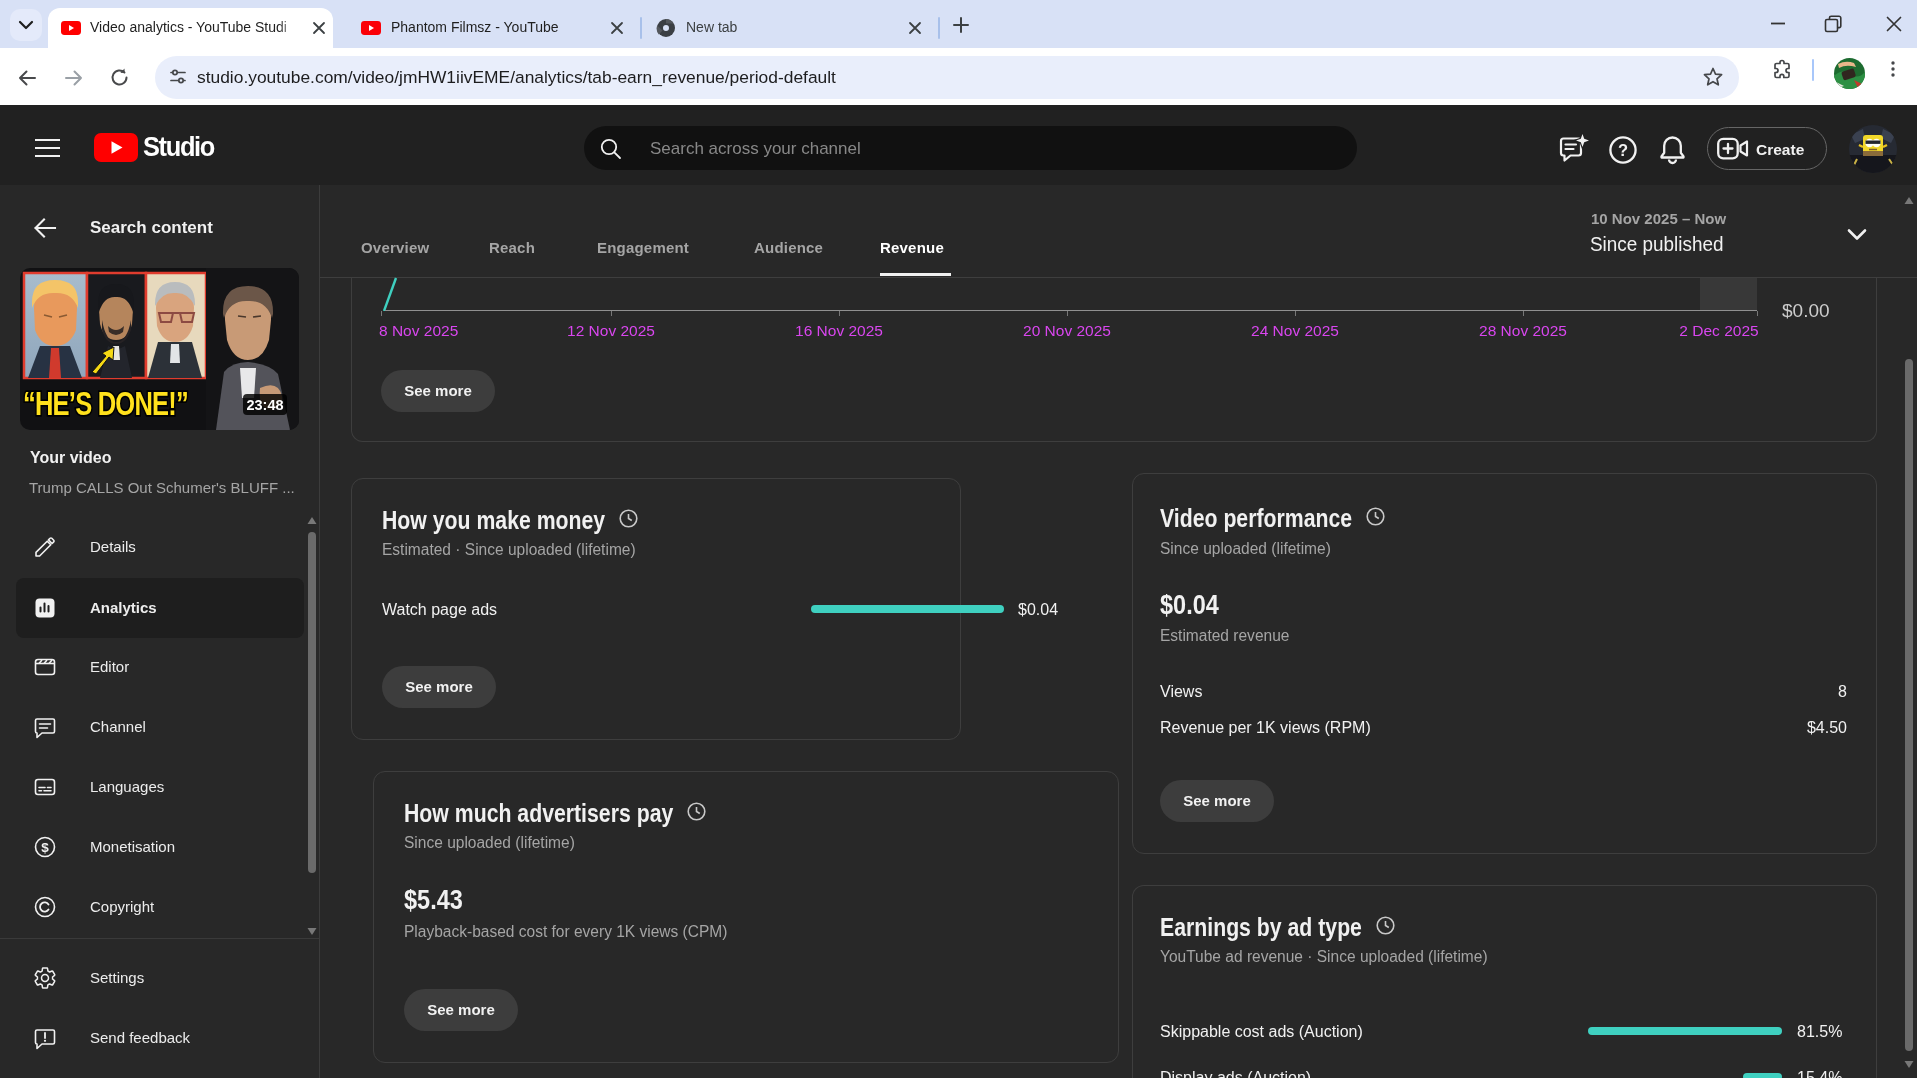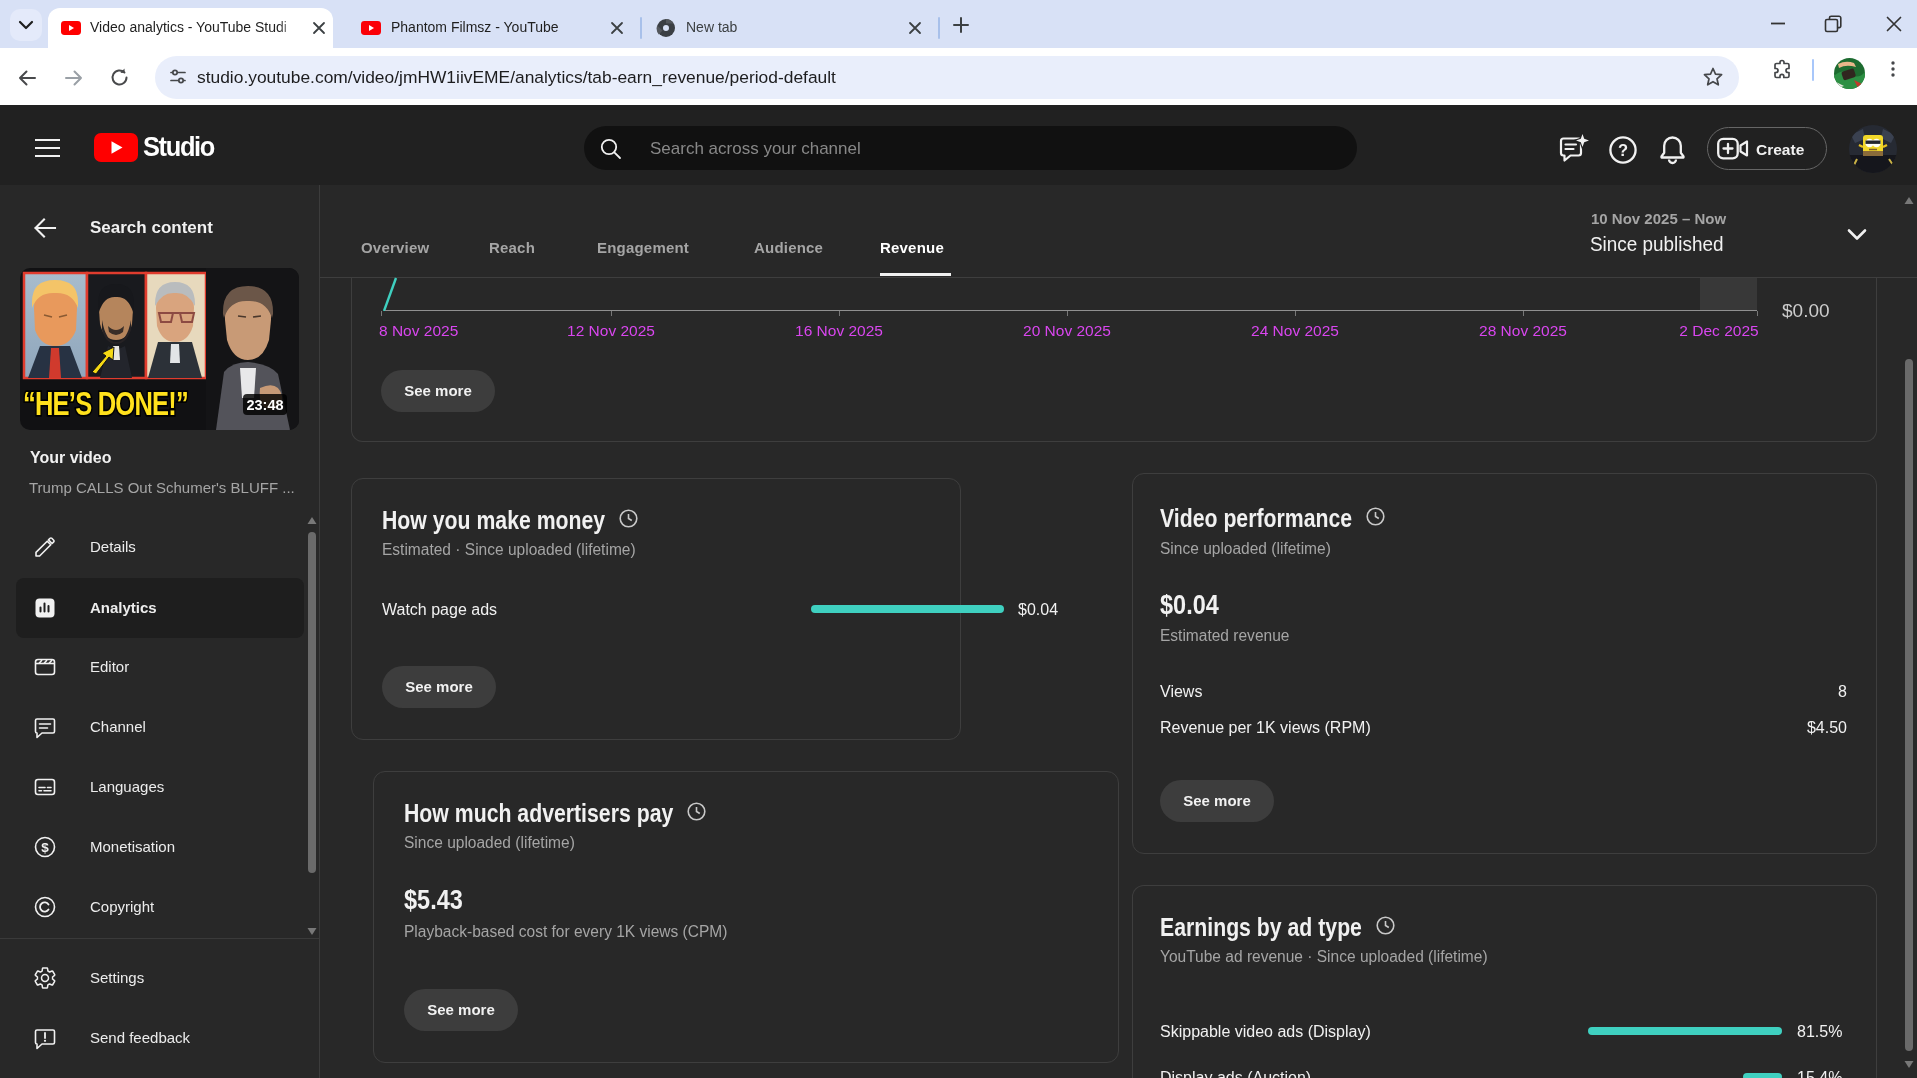--- a/index.html
+++ b/index.html
@@ -452,21 +452,21 @@
     <div class="seemore" style="left:30px;top:217px;">See more</div>
   </div>
 
   <div class="card" style="left:812px;top:700px;width:745px;height:240px;border-bottom:none;border-radius:12px 12px 0 0;">
     <div class="ctitle" style="left:27px;top:27px;">Earnings by ad type</div>
     <svg class="abs" style="left:243px;top:30px;" width="19" height="19" viewBox="0 0 19 19">
       <circle cx="9.5" cy="9.5" r="8.3" fill="none" stroke="#c8c8c8" stroke-width="1.6"></circle>
       <path d="M9.5 5 V9.5 L12.8 11.5" fill="none" stroke="#c8c8c8" stroke-width="1.6"></path>
     </svg>
     <div class="csub" style="left:27px;top:62px;">YouTube ad revenue · Since uploaded (lifetime)</div>
-    <div class="clabel" style="left:27px;top:137px;">Skippable video ads (Display)</div>
+    <div class="clabel" style="left:27px;top:137px;">Skippable cost ads (Auction)</div>
     <div class="tealbar" style="left:455px;top:141px;width:194px;"></div>
     <div class="clabel" style="left:664px;top:137px;">81.5%</div>
     <div class="clabel" style="left:27px;top:183px;">Display ads (Auction)</div>
     <div class="tealbar" style="left:610px;top:187px;width:39px;"></div>
     <div class="clabel" style="left:664px;top:183px;">15.4%</div>
   </div>
 
   <svg class="abs" style="left:1584px;top:11px;" width="10" height="9" viewBox="0 0 10 9">
       <path d="M5 1 L9.5 8 L0.5 8 Z" fill="#787878"></path>
     </svg>

